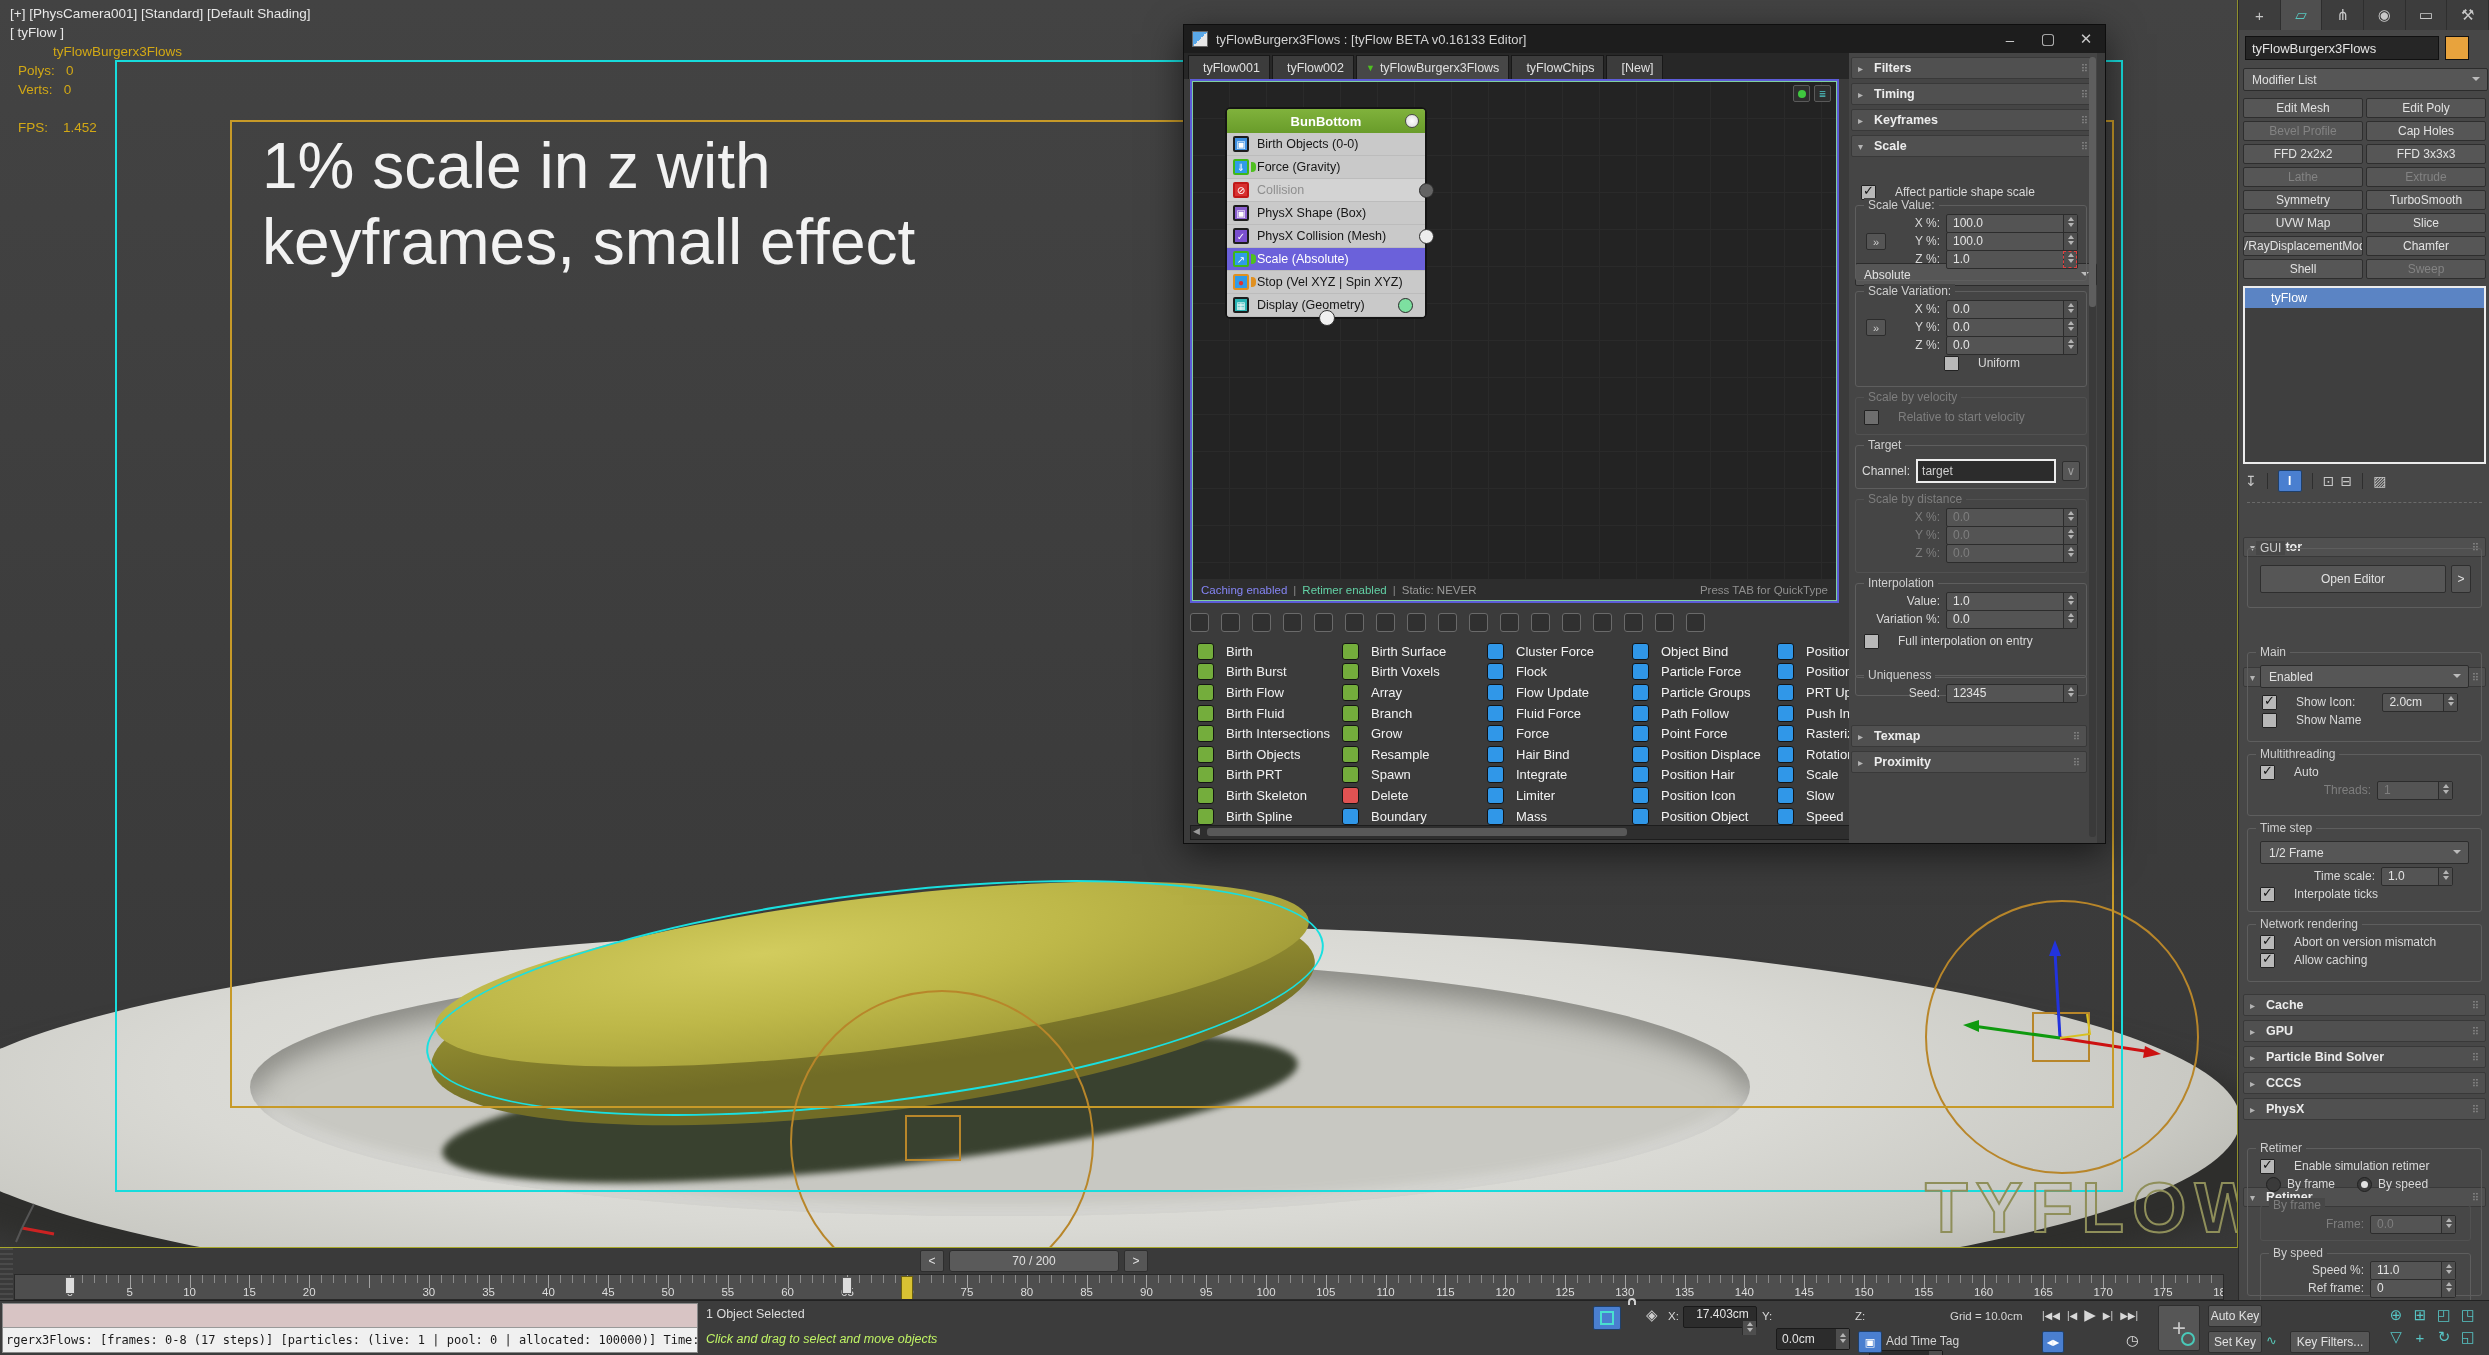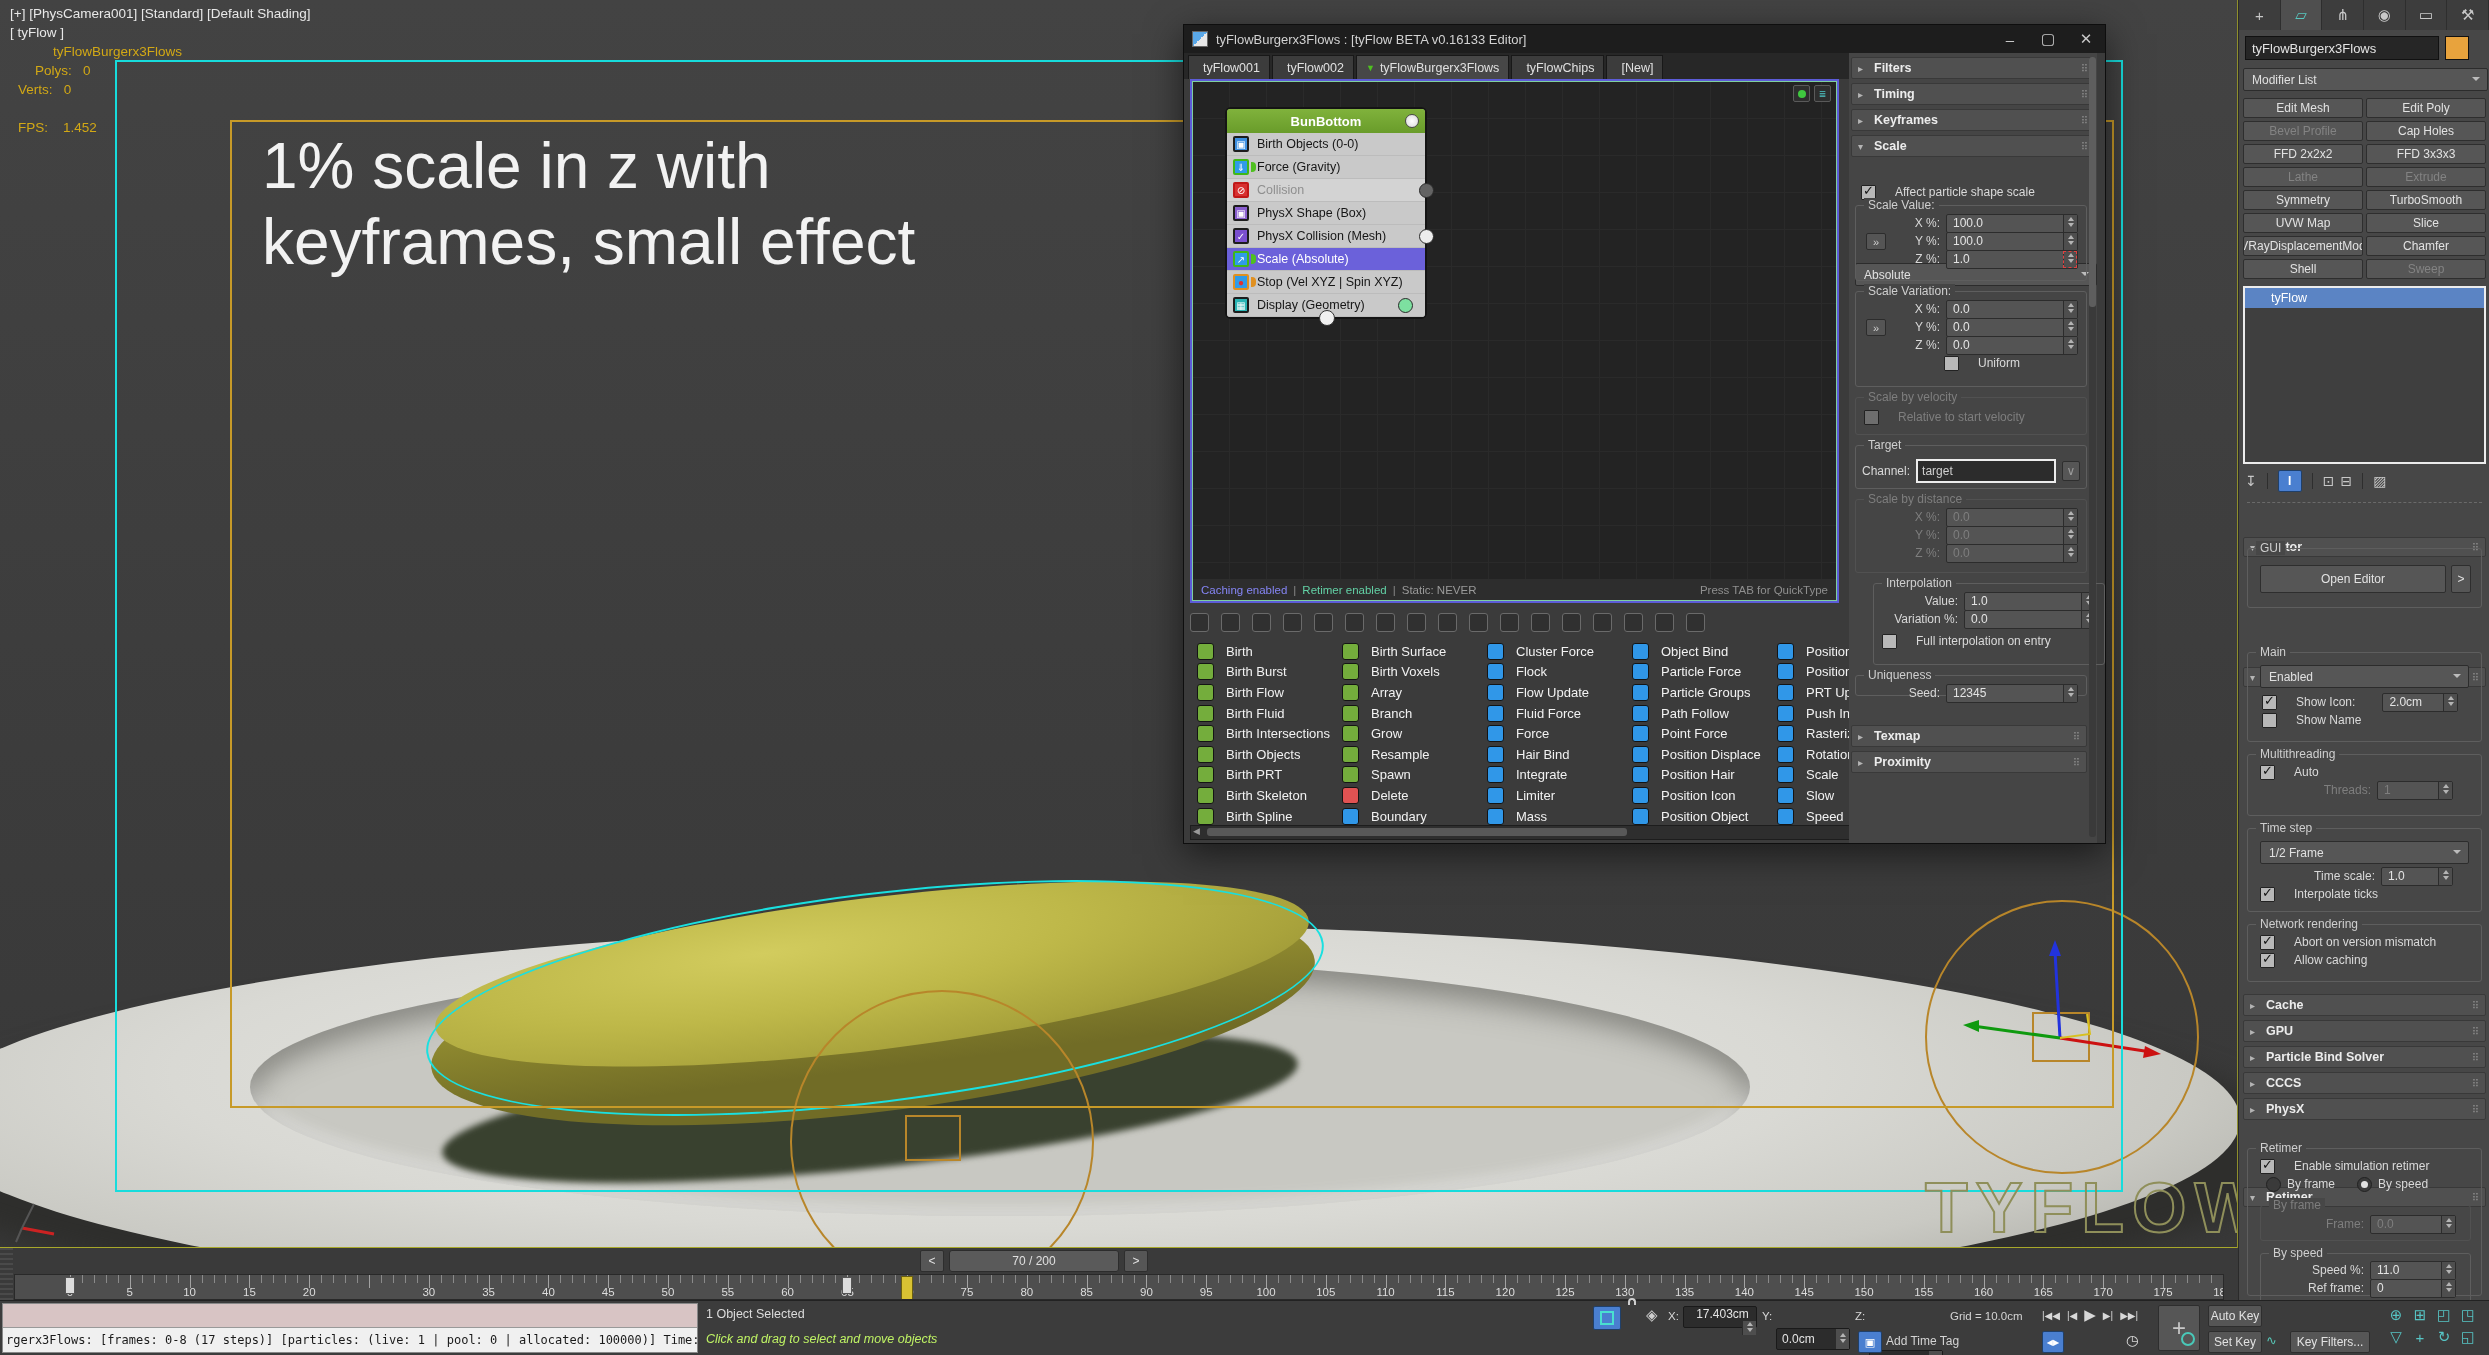--- a/index.html
+++ b/index.html
@@ -166,21 +166,21 @@
     <svg class="abs" style="left:8px;top:1188px;" width="60" height="56" viewBox="0 0 60 56">
       <line x1="14" y1="40" x2="46" y2="46" stroke="#cc2222" stroke-width="3"></line>
       <line x1="14" y1="40" x2="26" y2="16" stroke="#555" stroke-width="2"></line>
       <line x1="14" y1="40" x2="8" y2="54" stroke="#555" stroke-width="2"></line>
     </svg>
 
     <div id="hud">
       <div>[+] [PhysCamera001] [Standard] [Default Shading]</div>
       <div>[ tyFlow ]</div>
       <div class="hud-yellow" style="padding-left:43px;">tyFlowBurgerx3Flows</div>
-      <div class="hud-yellow" style="padding-left:8px;margin-left:17px;"><span>Polys:</span>&nbsp;&nbsp;&nbsp;<span>0</span></div>
+      <div class="hud-yellow" style="padding-left:8px;"><span>Polys:</span>&nbsp;&nbsp;&nbsp;<span>0</span></div>
       <div class="hud-yellow" style="padding-left:8px;"><span>Verts:</span>&nbsp;&nbsp;&nbsp;<span>0</span></div>
       <div class="hud-yellow" style="padding-left:8px;margin-top:19px;"><span>FPS:</span>&nbsp;&nbsp;&nbsp;&nbsp;<span>1.452</span></div>
     </div>
     <div id="annotation">
       <div>1% scale in z with</div>
       <div>keyframes, small effect</div>
     </div>
     <div id="watermark">TYFLOW</div>
   </div>
 
@@ -693,21 +693,21 @@
               <span class="spin">
                 <span class="sval">0.0</span>
                 <span class="arr-box">
                   <i class="up"></i>
                   <i class="dn"></i>
                 </span>
               </span>
             </div>
           </div>
       </div>
-      <div class="grp" style="left:24px;top:530px;width:232px;height:82px;">
+      <div class="grp" style="left:6px;top:530px;width:232px;height:95px;">
         <span class="legend">Interpolation</span>
         <div style="padding-top:8px;">
 
         <div class="prow">
               <span class="plabel">Value:</span>
               <span class="spin">
                 <span class="sval">1.0</span>
                 <span class="arr-box">
                   <i class="up"></i>
                   <i class="dn"></i>

